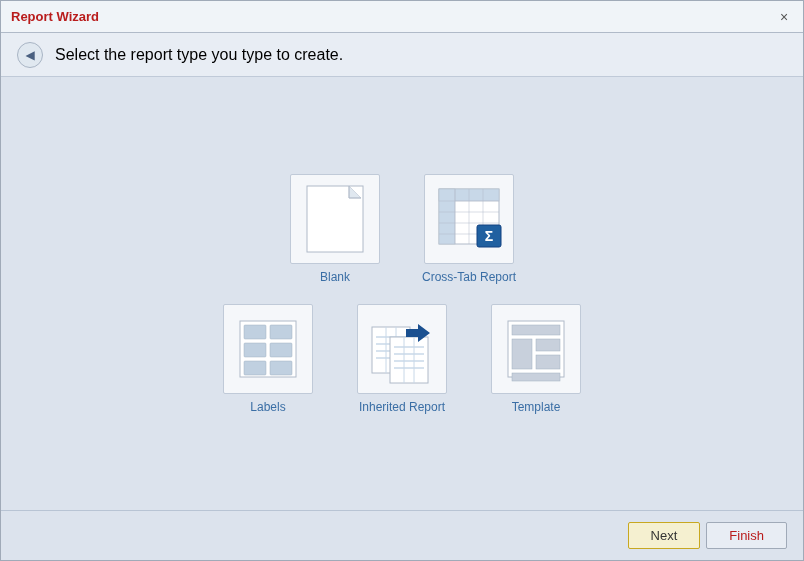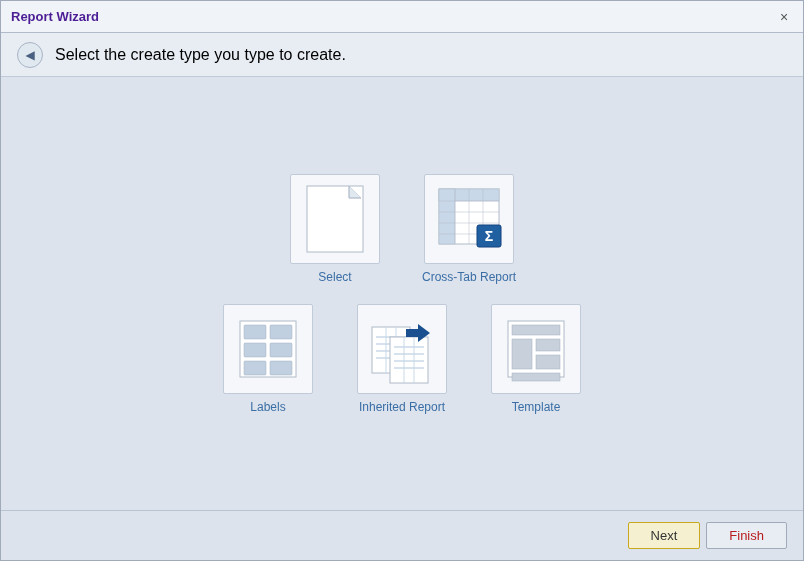--- a/index.html
+++ b/index.html
@@ -26,21 +26,21 @@
       border-bottom: 1px solid #b0bac8;
       display: flex;
       align-items: center;
       justify-content: space-between;
       padding: 6px 10px;
       height: 32px;
     }
     .title-bar-text {
       font-size: 13px;
       font-weight: 600;
-      color: #4c1d95;
+      color: #b91c1c;
     }
     .close-btn {
       width: 18px;
       height: 18px;
       background: none;
       border: none;
       cursor: pointer;
       font-size: 14px;
       color: #555;
       display: flex;
@@ -154,39 +154,39 @@
   <div class="title-bar">
     <span class="title-bar-text">Report Wizard</span>
     <button class="close-btn">×</button>
   </div>
 
   <div class="header-bar">
     <div class="back-btn">
       <span>◀</span>
     </div>
     <span>
-      <span>Select the </span><span class="keyword">create type</span><span> you </span><span class="keyword2">type</span><span> to create.</span>
+      <span>Select the </span><span class="keyword">report type</span><span> you </span><span class="keyword2">type</span><span> to create.</span>
     </span>
   </div>
 
   <div class="content">
     <div class="report-grid">
 
       <div class="report-row">
 
         <div class="report-item">
           <div class="report-icon-box">
             <svg width="60" height="70" viewBox="0 0 60 70">
               <rect x="2" y="2" width="56" height="66" fill="white" stroke="#b0bac8" stroke-width="1"></rect>
               <polygon points="44,2 56,14 44,14" fill="#e0e8f0" stroke="#b0bac8" stroke-width="0.5"></polygon>
               <line x1="44" y1="2" x2="44" y2="14" stroke="#b0bac8" stroke-width="1"></line>
               <line x1="44" y1="14" x2="56" y2="14" stroke="#b0bac8" stroke-width="1"></line>
             </svg>
           </div>
-          <span class="report-label">Select</span>
+          <span class="report-label">Blank</span>
         </div>
 
 
 
         <div class="report-item">
           <div class="report-icon-box">
             <svg width="80" height="80" viewBox="0 0 80 80">
 
               <rect x="10" y="10" width="60" height="55" fill="white" stroke="#b0bac8" stroke-width="1"></rect>
 

